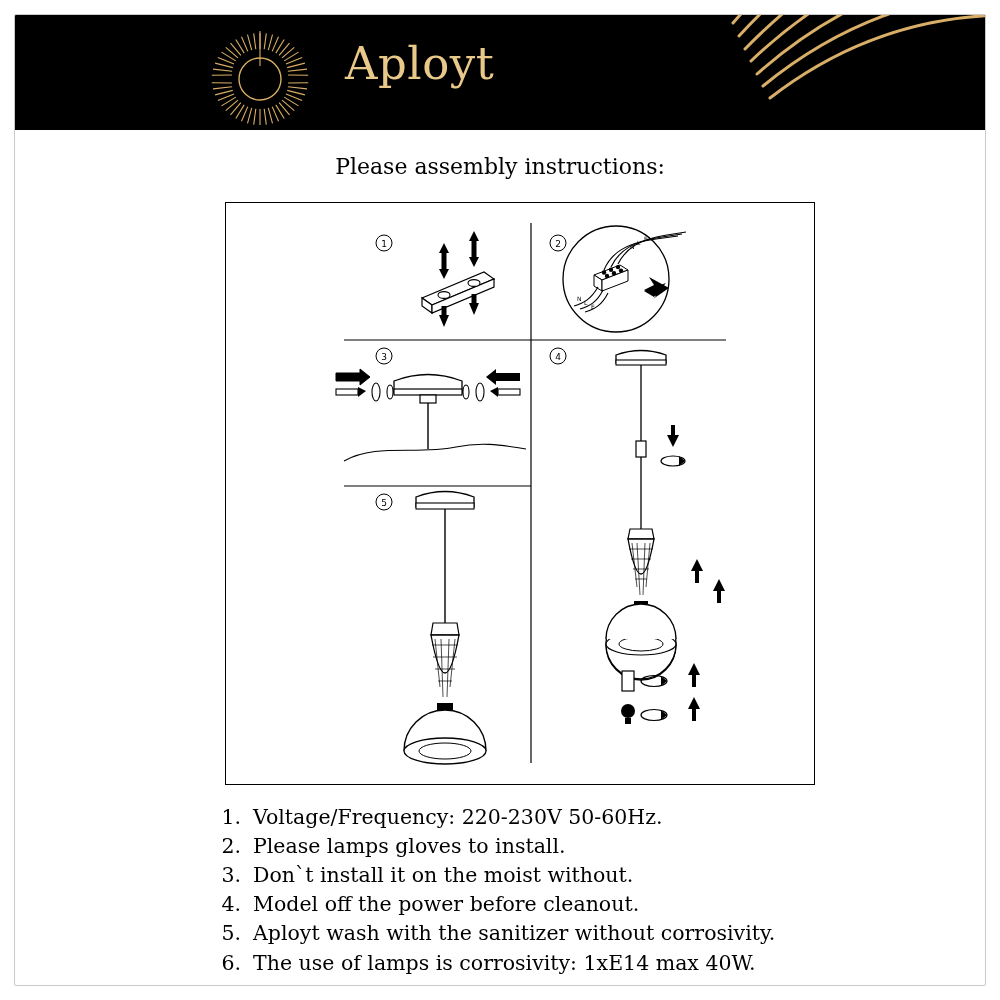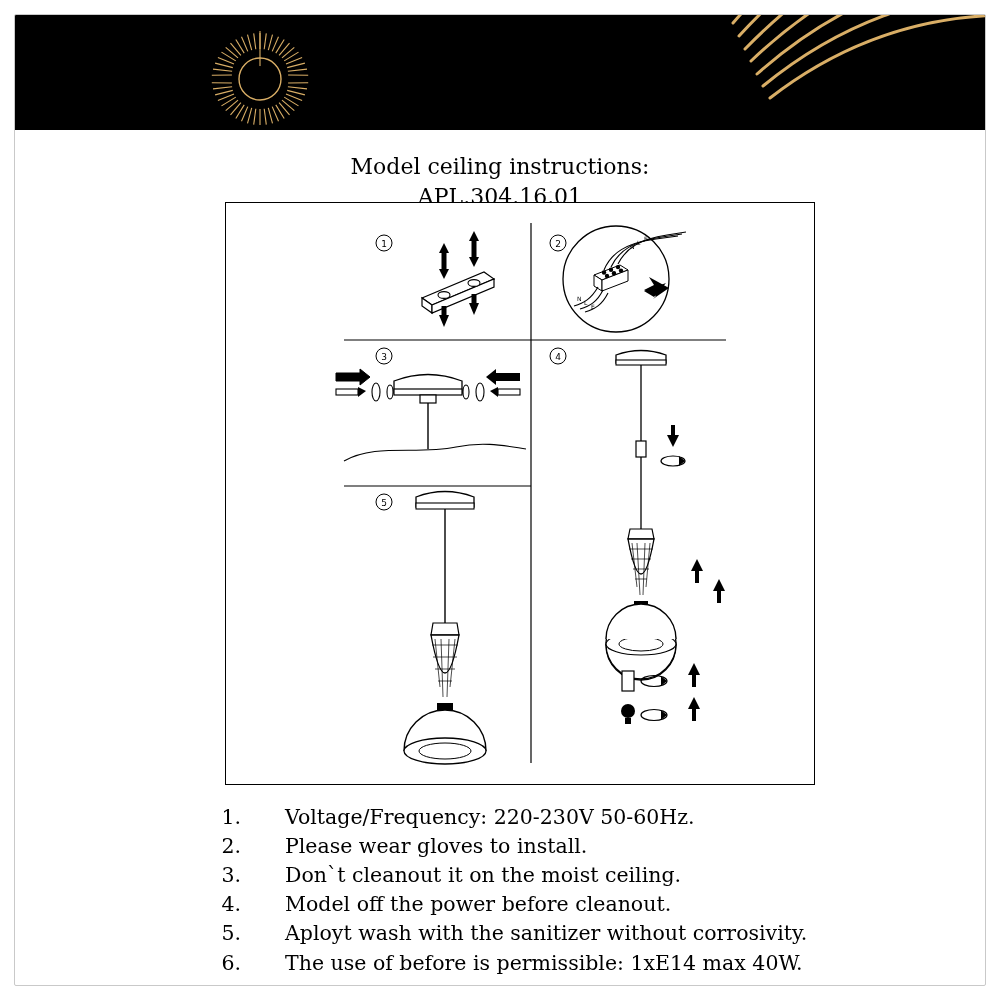--- a/index.html
+++ b/index.html
@@ -113,21 +113,20 @@
     white-space: nowrap;
   }
   .note-num {
     width: 30px;
     flex: none;
     text-align: right;
     padding-right: 12px;
   }
   .note-text {
     flex: 1;
-    margin-left: 32px;
   }
 </style>
 </head>
 <body>
 
 <div class="page">
   <div class="sheet">
 
     <div class="banner">
       <div class="banner-inner">
@@ -199,25 +198,25 @@
             <path d="M408 84 C 324 80, 234 122, 156 196"></path>
             <path d="M404 62 C 318 56, 228 104, 150 184"></path>
             <path d="M398 42 C 312 34, 221 87, 144 171"></path>
             <path d="M390 24 C 305 14, 214 70, 138 158"></path>
             <path d="M380 8 C 296 -4, 206 54, 132 146"></path>
             <path d="M366 -6 C 284 -20, 197 38, 126 133"></path>
             <path d="M350 -18 C 270 -34, 188 24, 120 121"></path>
           </g>
         </svg>
       </div>
+      <div class="brand">Aployt</div>
     </div>
 
     <div class="title-block">
-      <div class="title-line1">Model ceiling instructions:</div>
-      <div class="title-line2">APL.304.16.01</div>
+      <div class="title-line1">Please assembly instructions:</div>
     </div>
 
     <div class="diagram-box">
       <svg class="diagram-svg" width="588" height="581" viewBox="0 0 588 581">
         <g stroke="#000" fill="none" stroke-width="1.2">
 
           <line x1="118" y1="137" x2="500" y2="137"></line>
           <line x1="118" y1="283" x2="305" y2="283"></line>
           <line x1="305" y1="20" x2="305" y2="560"></line>
         </g>
@@ -418,34 +417,34 @@
       </svg>
     </div>
 
     <div class="notes">
       <div class="note-row">
         <span class="note-num">1.</span>
         <span class="note-text">Voltage/Frequency: 220-230V 50-60Hz.</span>
       </div>
       <div class="note-row">
         <span class="note-num">2.</span>
-        <span class="note-text">Please wear gloves to install.</span>
+        <span class="note-text">Please lamps gloves to install.</span>
       </div>
       <div class="note-row">
         <span class="note-num">3.</span>
-        <span class="note-text">Don`t cleanout it on the moist ceiling.</span>
+        <span class="note-text">Don`t install it on the moist without.</span>
       </div>
       <div class="note-row">
         <span class="note-num">4.</span>
         <span class="note-text">Model off the power before cleanout.</span>
       </div>
       <div class="note-row">
         <span class="note-num">5.</span>
         <span class="note-text">Aployt wash with the sanitizer without corrosivity.</span>
       </div>
       <div class="note-row">
         <span class="note-num">6.</span>
-        <span class="note-text">The use of before is permissible: 1xE14 max 40W.</span>
+        <span class="note-text">The use of lamps is corrosivity: 1xE14 max 40W.</span>
       </div>
     </div>
 
   </div>
 </div>
 
 </body></html>

